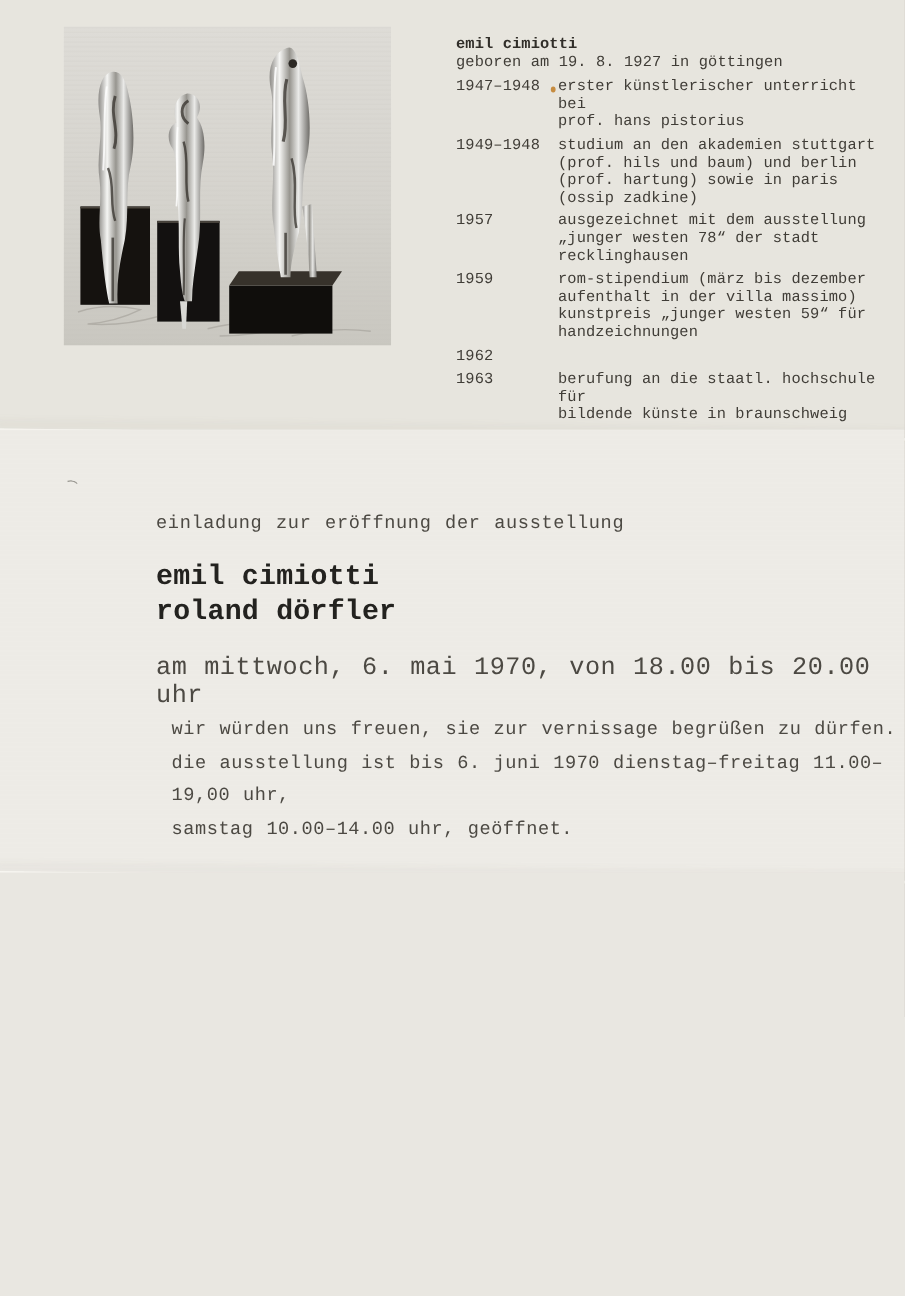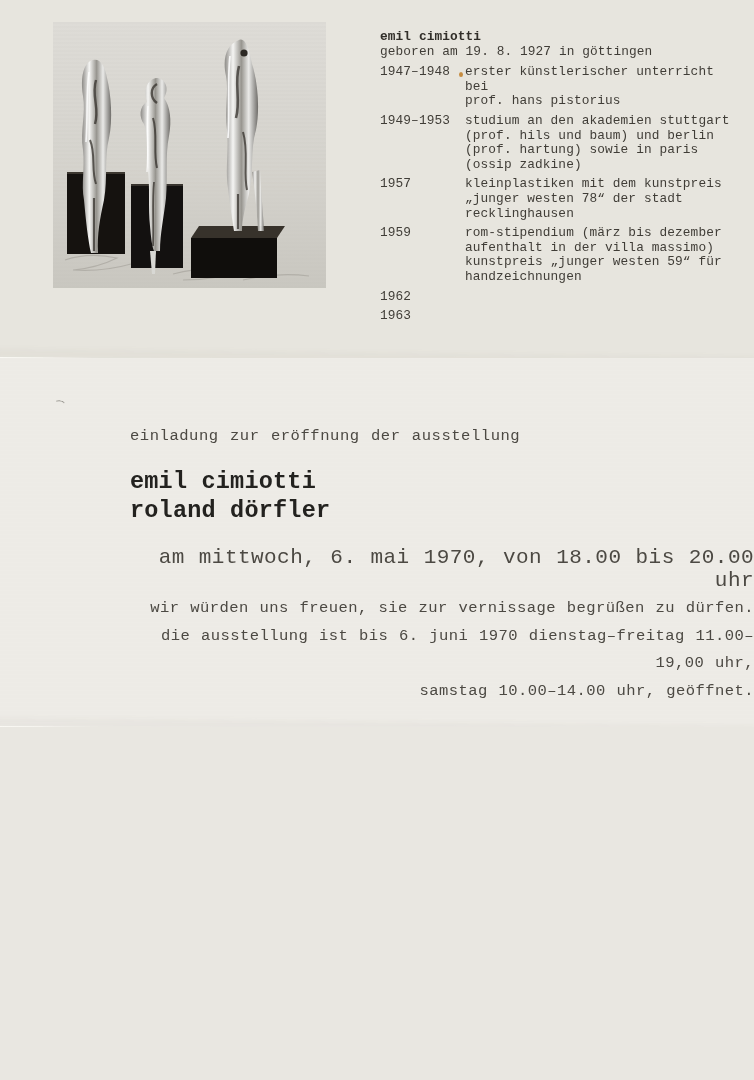--- a/index.html
+++ b/index.html
@@ -23,21 +23,21 @@
   
   .bio{position:absolute;color:#403d37;font-size:12.8px;line-height:14.6px;letter-spacing:.1px;}
   .bio-top{left:380px;top:30px;width:350px;}
   .bio-name{font-weight:bold;color:#312e29;}
   .bio-entries{margin-top:6px;}
   .entry{display:flex;margin-bottom:5px;}
   .entry-year{flex:0 0 85px;}
   .entry-text{flex:1;}
 
   
-  .mid-text{color:#4c4943;text-align:right;}
+  .mid-text{color:#4c4943;}
   .mid-intro{position:absolute;left:130px;top:427px;font-size:15.5px;letter-spacing:.55px;word-spacing:1.5px;}
   .mid-col{position:absolute;top:467px;font-size:23.5px;font-weight:bold;line-height:29px;
            color:#23221f;letter-spacing:.2px;}
   .mid-col-names{left:130px;}
   .mid-col-works{left:317px;}
   .mid-opening{position:absolute;left:130px;top:546px;font-size:21px;letter-spacing:.45px;word-spacing:1px;}
   .mid-note{position:absolute;left:130px;top:595px;font-size:15.5px;line-height:27.6px;letter-spacing:.45px;word-spacing:1px;margin-left:13px;}
 
   
   .dot-artifact{position:absolute;left:459px;top:72px;width:4px;height:5px;border-radius:50%;background:#c2822f;opacity:.9;}
@@ -123,33 +123,33 @@
 
           <div class="entry">
             <div class="entry-year">1947–1948</div>
             <div class="entry-text">
               <div>erster künstlerischer unterricht bei</div>
               <div>prof. hans pistorius</div>
             </div>
           </div>
 
           <div class="entry">
-            <div class="entry-year">1949–1953</div>
+            <div class="entry-year">1949–1948</div>
             <div class="entry-text">
               <div>studium an den akademien stuttgart</div>
               <div>(prof. hils und baum) und berlin</div>
               <div>(prof. hartung) sowie in paris</div>
               <div>(ossip zadkine)</div>
             </div>
           </div>
 
           <div class="entry">
             <div class="entry-year">1957</div>
             <div class="entry-text">
-              <div>kleinplastiken mit dem kunstpreis</div>
+              <div>ausgezeichnet mit dem ausstellung</div>
               <div>„junger westen 78“ der stadt</div>
               <div>recklinghausen</div>
             </div>
           </div>
 
           <div class="entry">
             <div class="entry-year">1959</div>
             <div class="entry-text">
               <div>rom-stipendium (märz bis dezember</div>
               <div>aufenthalt in der villa massimo)</div>
@@ -157,20 +157,24 @@
               <div>handzeichnungen</div>
             </div>
           </div>
 
           <div class="entry">
             <div class="entry-year">1962</div>
           </div>
 
           <div class="entry">
             <div class="entry-year">1963</div>
+            <div class="entry-text">
+              <div>berufung an die staatl. hochschule für</div>
+              <div>bildende künste in braunschweig</div>
+            </div>
           </div>
         </div>
     </div>
 
     <div class="dot-artifact"></div>
   </div>
 
   <div class="fold fold-1"></div>
 
   <div class="panel panel-mid">

